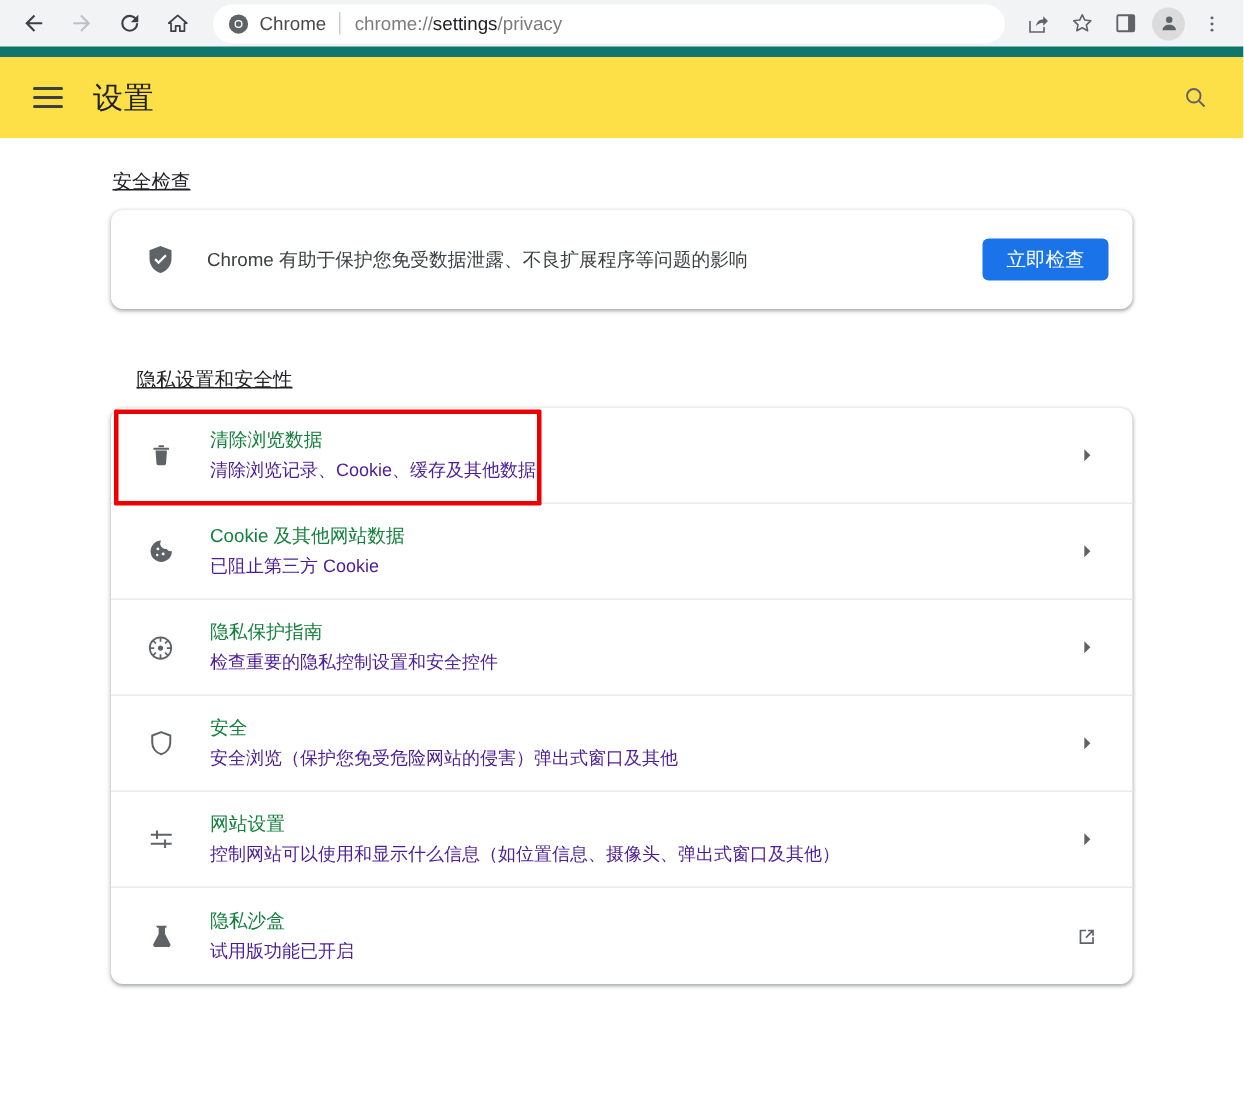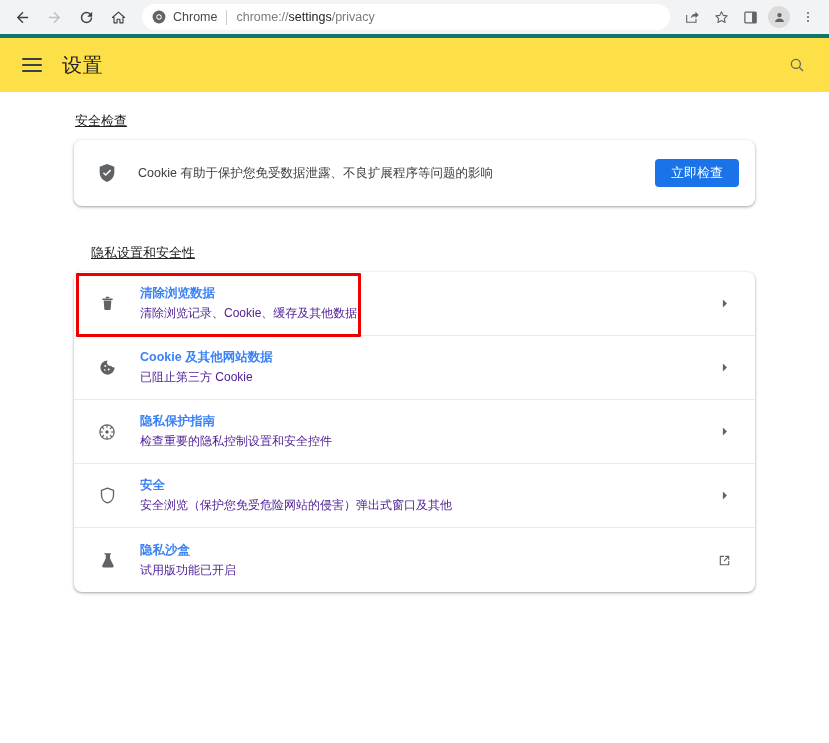--- a/index.html
+++ b/index.html
@@ -17,21 +17,21 @@
   }
 
   
   .browser-bar {
     height: 38px;
     background: #f1f3f4;
     display: flex;
     align-items: center;
     padding: 0 8px;
     box-sizing: border-box;
-    border-bottom: 4px solid #0f766e;
+    border-bottom: 7px solid #0f766e;
     position: relative;
   }
   .nav-btn {
     width: 28px;
     height: 28px;
     display: flex;
     align-items: center;
     justify-content: center;
     border-radius: 50%;
     flex: none;
@@ -207,23 +207,22 @@
     flex: none;
     margin-right: 22px;
     display: flex;
     align-items: center;
     justify-content: center;
     color: #5f6368;
   }
   .prow-texts { flex: 1; min-width: 0; }
   .prow-title {
     font-size: 12.5px;
-    color: #3b82f6;
+    color: #15803d;
     line-height: 1.55;
-    font-weight: bold;
   }
   .prow-sub {
     font-size: 12px;
     color: #4c1d95;
     line-height: 1.55;
     margin-top: 1px;
   }
   .prow-action {
     flex: none;
     width: 22px;
@@ -346,21 +345,21 @@
 
     <div class="section-title">安全检查</div>
 
     <div class="card safety-card">
       <span class="safety-icon">
         <svg width="22" height="22" viewBox="0 0 24 24">
           <path d="M12 2.2l8 3.1v6c0 5.1-3.4 9.4-8 10.5-4.6-1.1-8-5.4-8-10.5v-6z" fill="#5f6368"></path>
           <path d="M10.6 15.4l-3.1-3.1 1.2-1.2 1.9 1.9 4.7-4.7 1.2 1.2z" fill="#ffffff"></path>
         </svg>
       </span>
-      <div class="safety-text">Cookie 有助于保护您免受数据泄露、不良扩展程序等问题的影响</div>
+      <div class="safety-text">Chrome 有助于保护您免受数据泄露、不良扩展程序等问题的影响</div>
       <button class="primary-btn" style="background: rgb(26, 115, 232);">立即检查</button>
     </div>
 
     <div class="section-title second">隐私设置和安全性</div>
 
     <div class="card privacy-card">
 
       <div class="prow">
         <span class="prow-icon">
           <svg width="17" height="17" viewBox="0 0 24 24">
@@ -437,20 +436,39 @@
           <div class="prow-title">安全</div>
           <div class="prow-sub">安全浏览（保护您免受危险网站的侵害）弹出式窗口及其他</div>
         </div>
         <span class="prow-action">
           <svg width="13" height="13" viewBox="0 0 24 24">
               <path d="M9 4.5l7.5 7.5L9 19.5z" fill="#5f6368"></path>
             </svg>
         </span>
       </div>
 
+      <div class="prow">
+        <span class="prow-icon">
+          <svg width="19" height="19" viewBox="0 0 24 24">
+            <line x1="3.2" y1="8.2" x2="20.8" y2="8.2" stroke="#5f6368" stroke-width="1.7"></line>
+            <line x1="3.2" y1="15.8" x2="20.8" y2="15.8" stroke="#5f6368" stroke-width="1.7"></line>
+            <line x1="8.4" y1="4.6" x2="8.4" y2="11.8" stroke="#5f6368" stroke-width="1.7"></line>
+            <line x1="15.2" y1="12.2" x2="15.2" y2="19.4" stroke="#5f6368" stroke-width="1.7"></line>
+          </svg>
+        </span>
+        <div class="prow-texts">
+          <div class="prow-title">网站设置</div>
+          <div class="prow-sub">控制网站可以使用和显示什么信息（如位置信息、摄像头、弹出式窗口及其他）</div>
+        </div>
+        <span class="prow-action">
+          <svg width="13" height="13" viewBox="0 0 24 24">
+              <path d="M9 4.5l7.5 7.5L9 19.5z" fill="#5f6368"></path>
+            </svg>
+        </span>
+      </div>
 
       <div class="prow">
         <span class="prow-icon">
           <svg width="19" height="19" viewBox="0 0 24 24">
             <path d="M7.6 2.8h8.8v1.6h-1.2v5.2l4.4 8.6a1.7 1.7 0 01-1.5 2.5H6.9a1.7 1.7 0 01-1.5-2.5l4.4-8.6V4.4H8.6z" fill="#5f6368"></path>
           </svg>
         </span>
         <div class="prow-texts">
           <div class="prow-title">隐私沙盒</div>
           <div class="prow-sub">试用版功能已开启</div>

